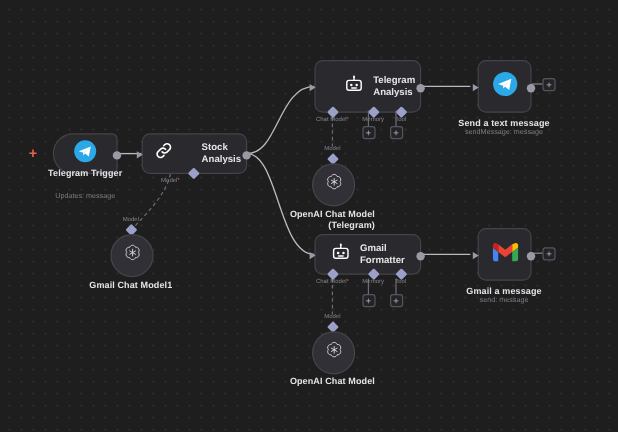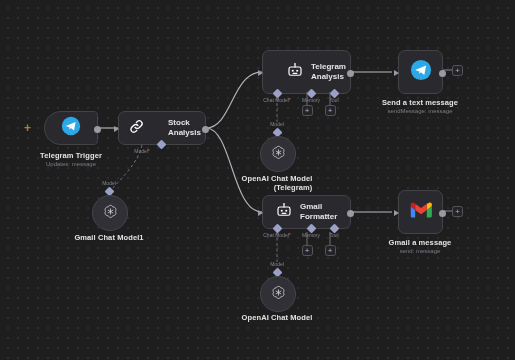--- a/index.html
+++ b/index.html
@@ -82,21 +82,21 @@
        justify-content:center;">
     <span class="ic">
       <svg width="20" height="20" viewBox="0 0 24 24">
         <circle cx="12" cy="12" r="11" fill="#2aa8e8"></circle>
         <path d="M5.6 12.1 L17.6 7.2 L15.6 17.4 L11.9 14.4 L10.2 16.2 L10.1 13.6 Z" fill="#ffffff"></path>
         <path d="M10.2 16.2 L10.1 13.6 L16.4 9.0 L10.6 14.3 Z" fill="#cfe9f7"></path>
       </svg>
     </span>
     <span class="port-out" style="right:-3.5px;top:13.5px;"></span>
   </div>
-  <div class="node-label" style="left:71px;top:151px;">Telegram Trigger</div>
+  <div class="node-label" style="left:71px;top:140px;">Telegram Trigger</div>
   <div class="node-sub" style="left:71px;top:161px;">Updates: message</div>
 
   <div class="node" style="left:118px;top:111px;width:88px;height:34px;padding-left:9px;gap:16px;">
     <span class="ic" style="margin-right:7px;">
       <svg width="17" height="17" viewBox="0 0 24 24" fill="none" stroke="#ffffff" stroke-width="1.9" stroke-linecap="round">
         <path d="M10 13.5a4 4 0 0 0 5.7.3l3-3a4 4 0 0 0-5.7-5.7l-1.2 1.2"></path>
         <path d="M14 10.5a4 4 0 0 0-5.7-.3l-3 3a4 4 0 0 0 5.7 5.7l1.2-1.2"></path>
       </svg>
     </span>
     <span class="node-title">Stock Analysis</span>

